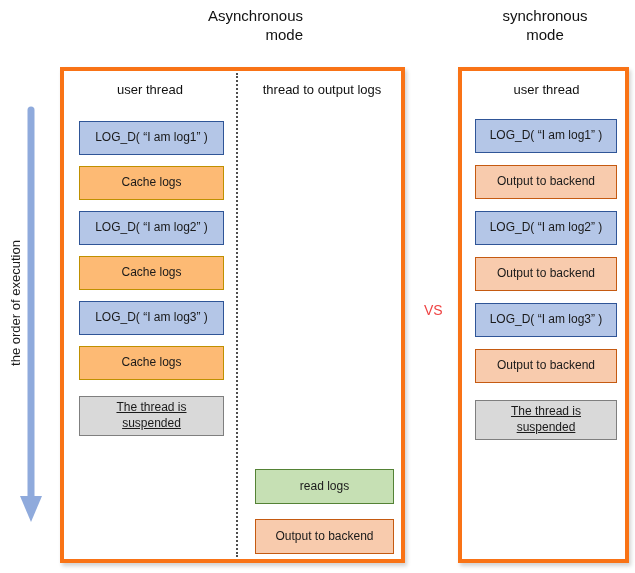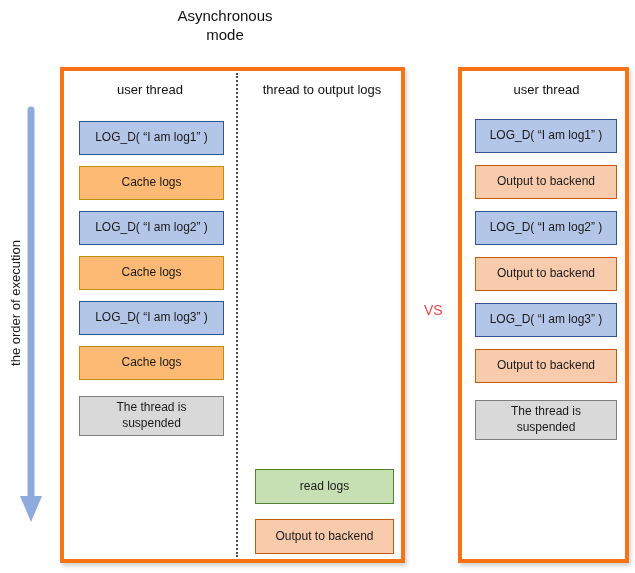--- a/index.html
+++ b/index.html
@@ -4,21 +4,21 @@
 <style>
   html,body{margin:0;padding:0;background:#ffffff;}
   .canvas{
     position:relative;width:635px;height:573px;background:#ffffff;
     font-family:"Liberation Sans","DejaVu Sans",sans-serif;color:#1a1a1a;overflow:hidden;
   }
   .title{
     position:absolute;top:7px;width:112px;text-align:center;
     font-size:15px;line-height:1.25;color:#111;
   }
-  .title-left{left:169px;}
+  .title-left{left:191px;text-align:right;}
   .title-right{left:489px;}
   .vs{position:absolute;left:424px;top:302px;font-size:14px;color:#ef4444;}
   .arrow-svg{position:absolute;left:0;top:0;}
   .arrow-label{
     position:absolute;left:15px;top:303px;
     transform:translate(-50%,-50%) rotate(-90deg);
     white-space:nowrap;font-size:13px;color:#1a1a1a;
   }
   .panel{
     position:absolute;top:67px;height:496px;background:#ffffff;
@@ -46,30 +46,31 @@
     display:flex;align-items:center;justify-content:center;
     height:34px;font-size:12px;text-align:center;line-height:1.3;
     border:1.5px solid;box-sizing:border-box;padding:1px 1px;
   }
   .box-log{background:#b4c6e7;border-color:#2f5597;}
   .box-cache{background:#fdba74;border-color:#bf9000;}
   .box-output{background:#f8cbad;border-color:#c55a11;}
   .box-read{background:#c6e0b4;border-color:#548235;}
   .box-suspended{
     background:#d9d9d9;border-color:#7f7f7f;height:40px;
-    margin-top:5px;padding:1px 22px;
+    margin-top:5px;padding:1px 22px;text-decoration:underline;
   }
   .col-async-output .box{height:35px;}
 </style>
 </head>
 <body>
 
 <div class="canvas">
 
   <div class="title title-left">Asynchronous mode</div>
+  <div class="title title-right">synchronous mode</div>
   <div class="vs">VS</div>
 
   <svg class="arrow-svg" width="60" height="573">
     <line x1="31" y1="110" x2="31" y2="498" stroke="#8faadc" stroke-width="7" stroke-linecap="round"></line>
     <polygon points="20,496 42,496 31,522" fill="#8faadc"></polygon>
   </svg>
   <div class="arrow-label">the order of execution</div>
 
   <div class="panel panel-async">
     <div class="divider"></div>

